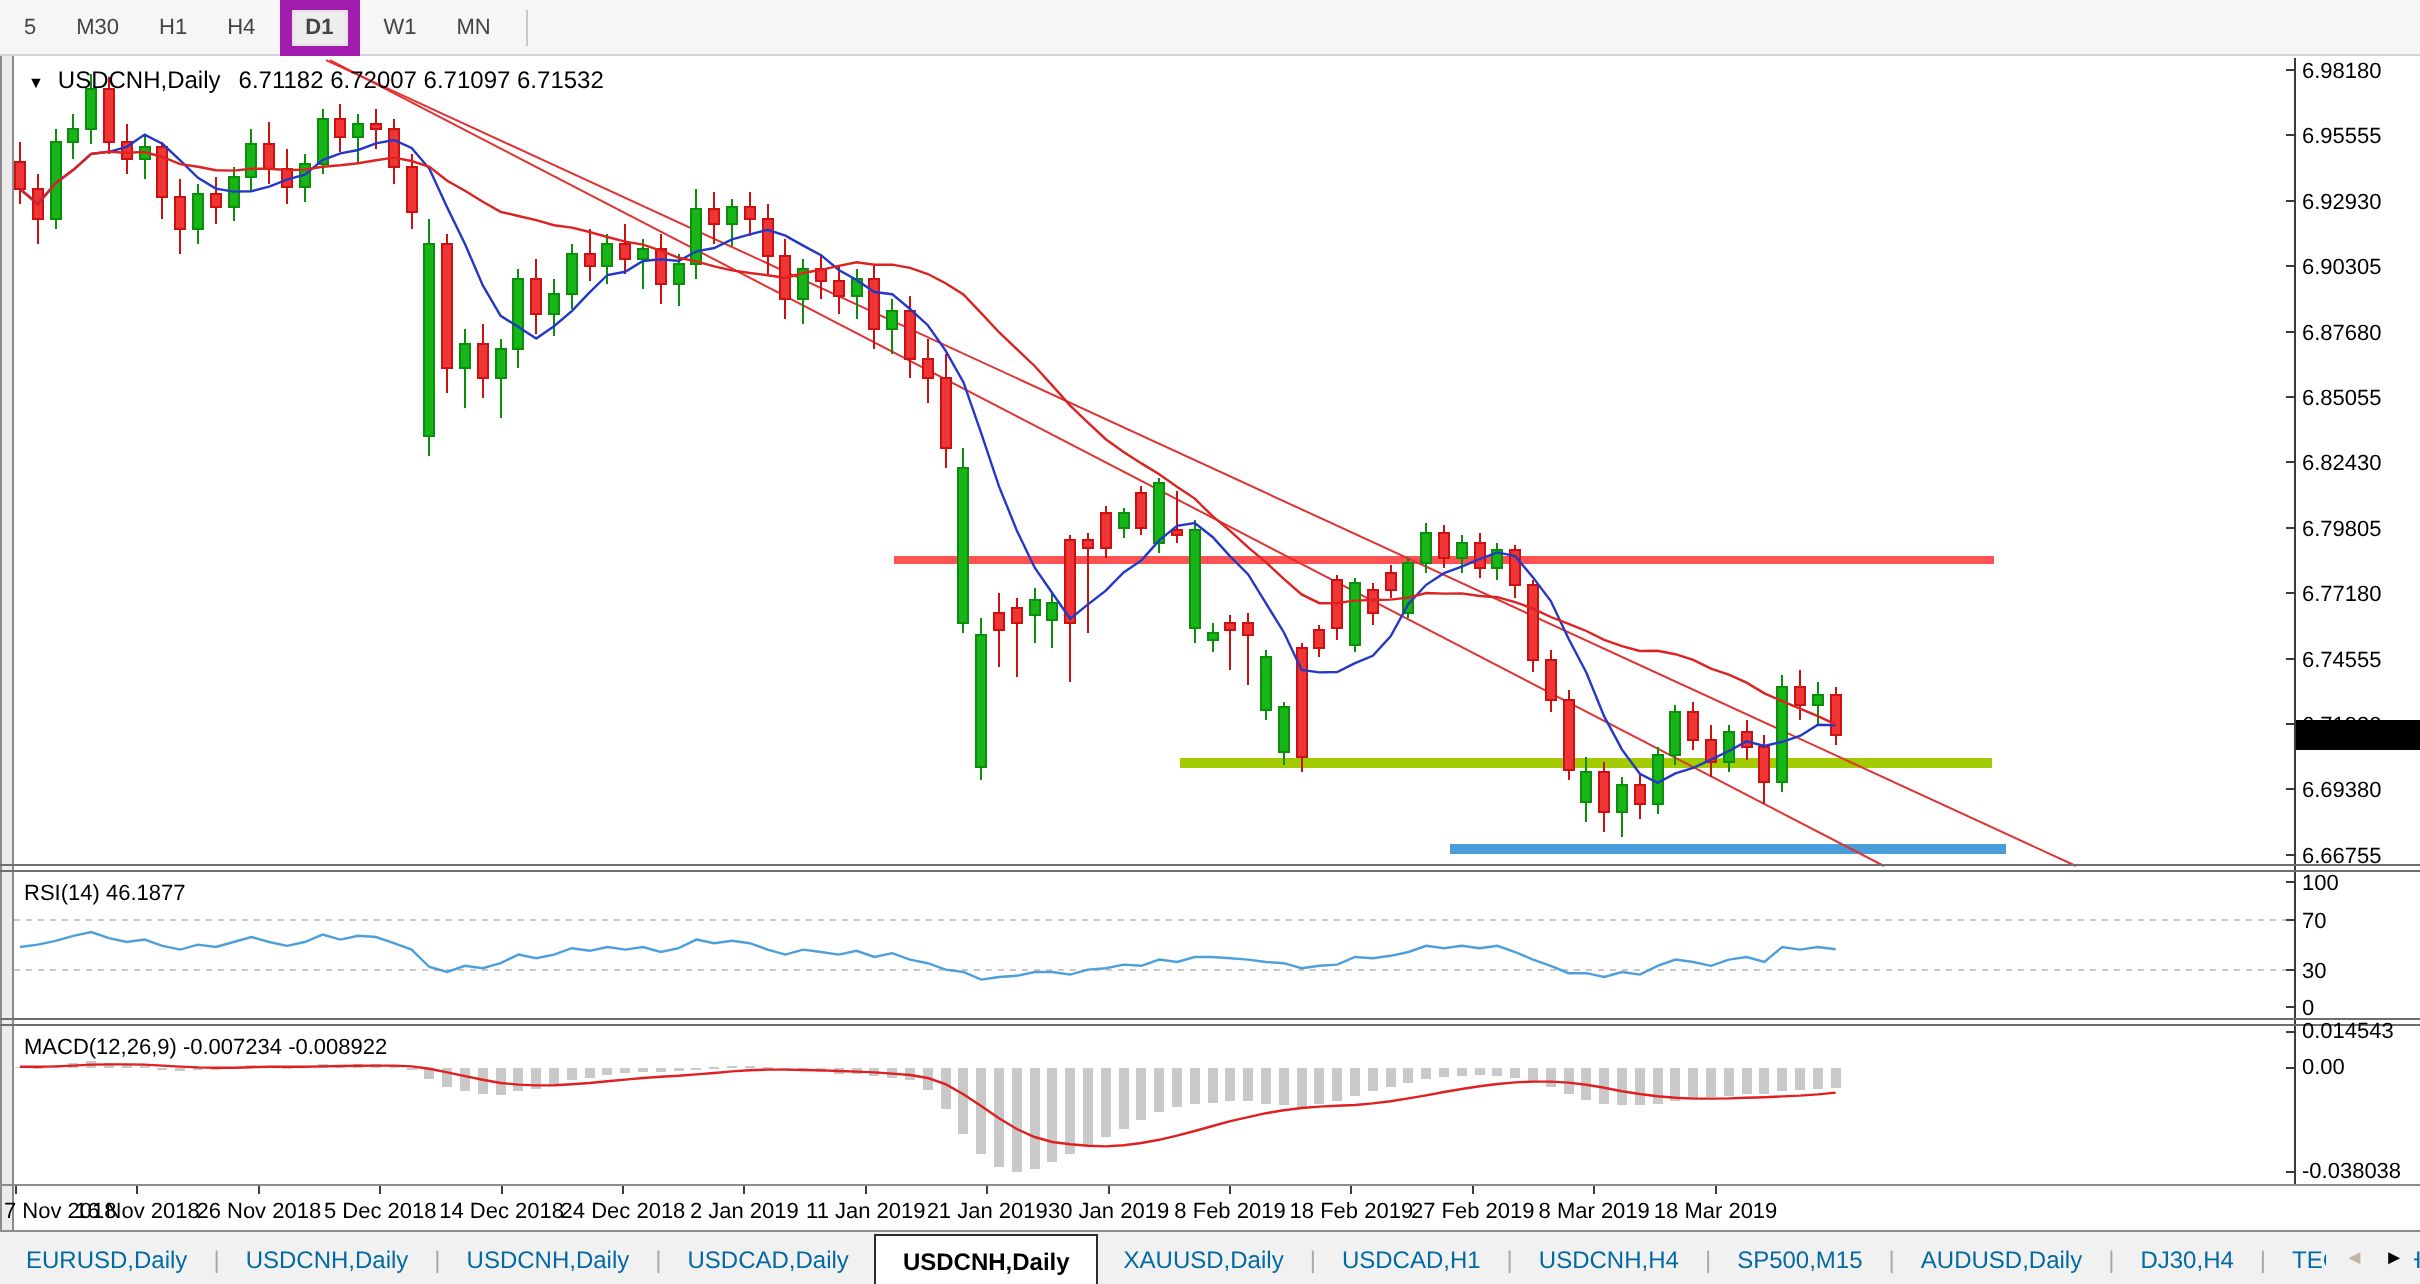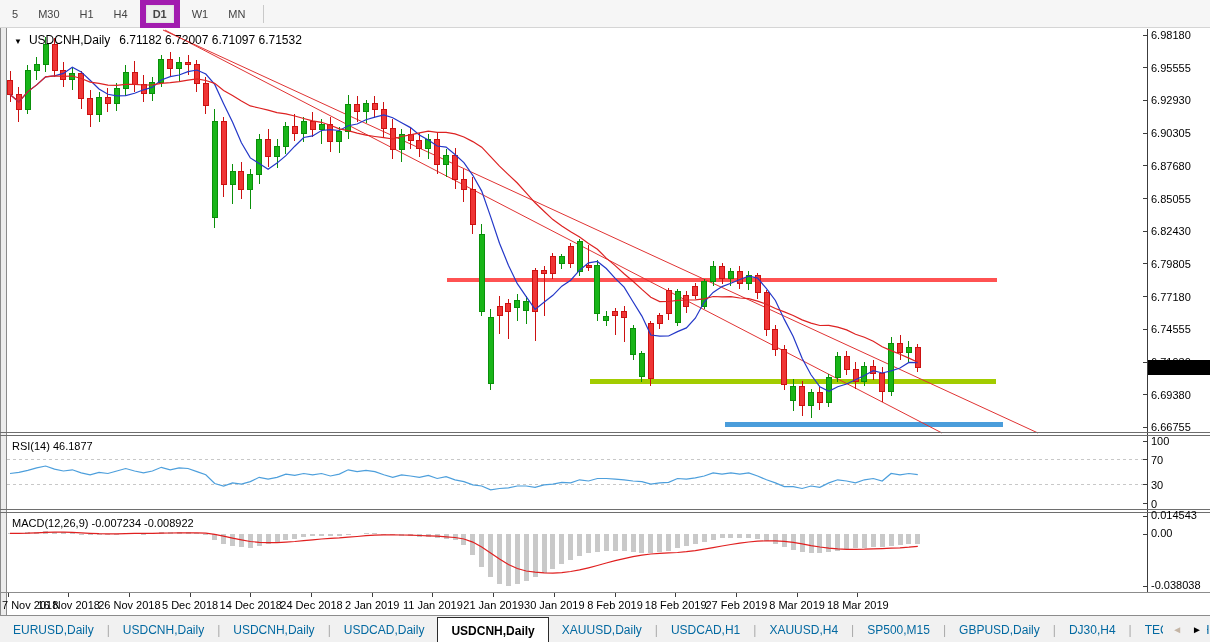--- a/index.html
+++ b/index.html
@@ -681,25 +681,25 @@
     <span class="tab">USDCNH,Daily</span>
     <span class="tab-sep">|</span>
     <span class="tab">USDCNH,Daily</span>
     <span class="tab-sep">|</span>
     <span class="tab">USDCAD,Daily</span>
     <span class="tab active">USDCNH,Daily</span>
     <span class="tab">XAUUSD,Daily</span>
     <span class="tab-sep">|</span>
     <span class="tab">USDCAD,H1</span>
     <span class="tab-sep">|</span>
-    <span class="tab">XAUUSD,H4</span>
+    <span class="tab">USDCNH,H4</span>
     <span class="tab-sep">|</span>
     <span class="tab">SP500,M15</span>
     <span class="tab-sep">|</span>
-    <span class="tab">GBPUSD,Daily</span>
+    <span class="tab">AUDUSD,Daily</span>
     <span class="tab-sep">|</span>
     <span class="tab">DJ30,H4</span>
     <span class="tab-sep">|</span>
     <span class="tab">TECH100,H1</span>
     <span id="tab-nav">
       <span class="nav-arrow disabled">◄</span>
       <span class="nav-arrow">►</span>
     </span>
   </div>
 

